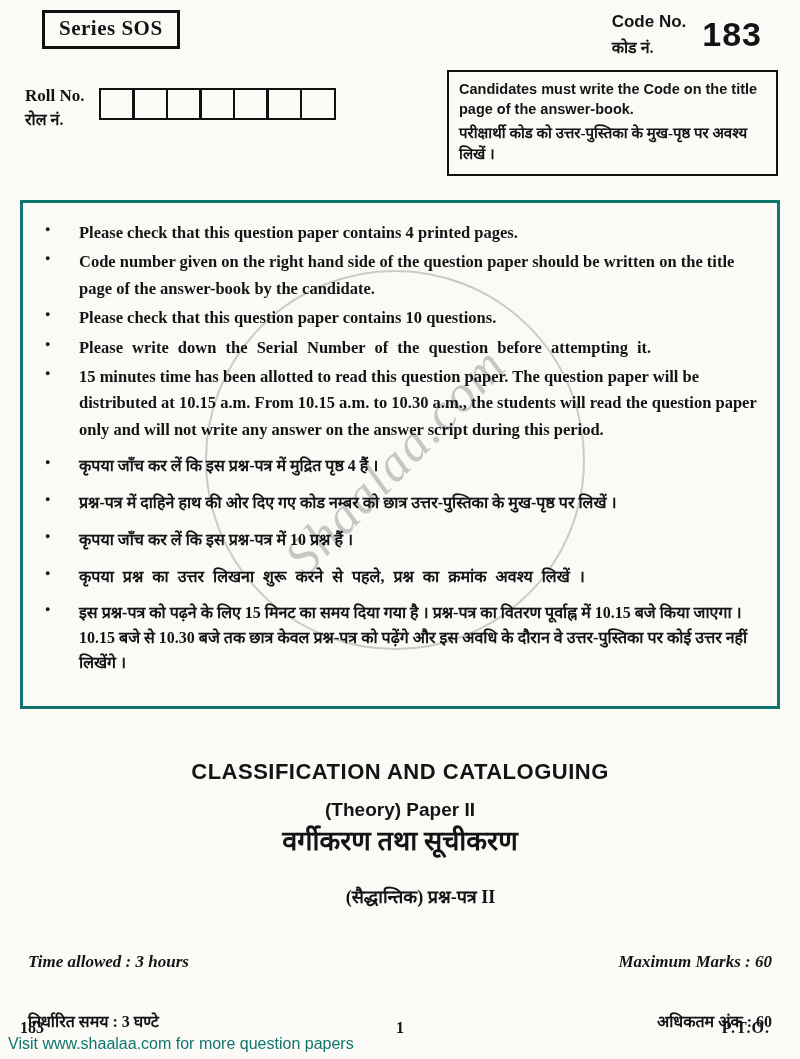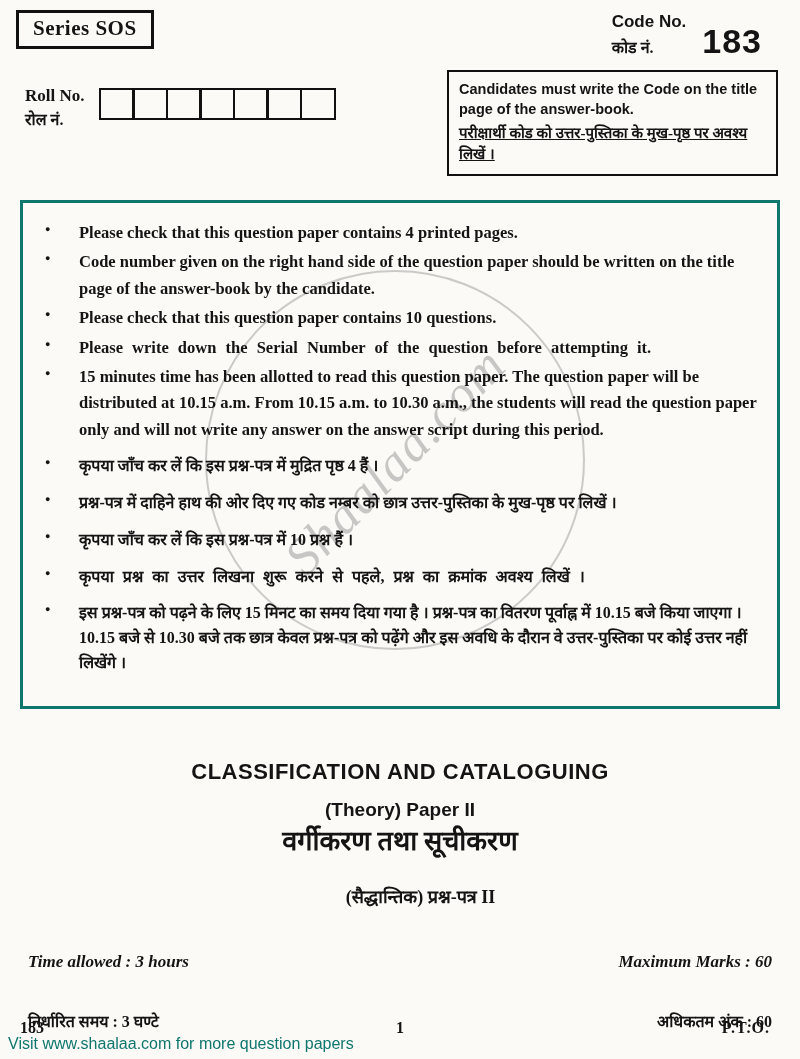--- a/index.html
+++ b/index.html
@@ -22,28 +22,28 @@
   .watermark span {
     display:block; transform:rotate(-46deg);
     font-family:"Liberation Serif", serif; font-style:italic;
     font-size:52px; color:rgba(95,95,95,.33); letter-spacing:2px;
     white-space:nowrap;
   }
 
   
   .header-row {
     display:flex; justify-content:space-between; align-items:flex-start;
-    padding:10px 38px 0 16px;
+    padding:10px 38px 0 42px;
   }
   .series-box {
     border:3px solid #111; padding:3px 14px 5px;
     font-size:21px; font-weight:bold; letter-spacing:.5px;
     font-family:"Liberation Serif", serif;
   }
-  .code-block { display:flex; align-items:flex-end; }
+  .code-block { display:flex; align-items:center; }
   .code-labels { text-align:left; padding-top:2px; }
   .code-label-en { font-size:17px; font-weight:bold; font-family:"Liberation Sans", sans-serif; }
   .code-label-hi { font-size:16px; font-weight:bold; margin-top:4px; }
   .code-number {
     font-size:34px; font-weight:bold; margin-left:16px; line-height:1;
     font-family:"Liberation Sans", sans-serif; letter-spacing:1px;
   }
 
   
   .roll-row {
@@ -57,21 +57,21 @@
   .roll-cell { width:36px; height:32px; border:2.5px solid #111; background:transparent; }
   .roll-cell + .roll-cell { margin-left:-2.5px; }
   .notice-box {
     margin-left:auto; width:331px; border:2.5px solid #111;
     padding:7px 10px 8px; margin-top:-14px;
   }
   .notice-en {
     font-family:"Liberation Sans", sans-serif; font-weight:bold;
     font-size:14.5px; line-height:1.4;
   }
-  .notice-hi { font-size:15px; font-weight:bold; line-height:1.45; margin-top:3px;text-decoration:underline; }
+  .notice-hi { font-size:15px; font-weight:bold; line-height:1.45; margin-top:3px; }
 
   
   .instruction-box {
     margin:24px 20px 0; border:3px solid #0f766e;
     padding:14px 14px 18px 0; background:transparent;
   }
   .instr-item {
     position:relative; padding-left:56px; padding-right:4px;
     font-size:16.5px; line-height:1.6; font-weight:bold;
   }

